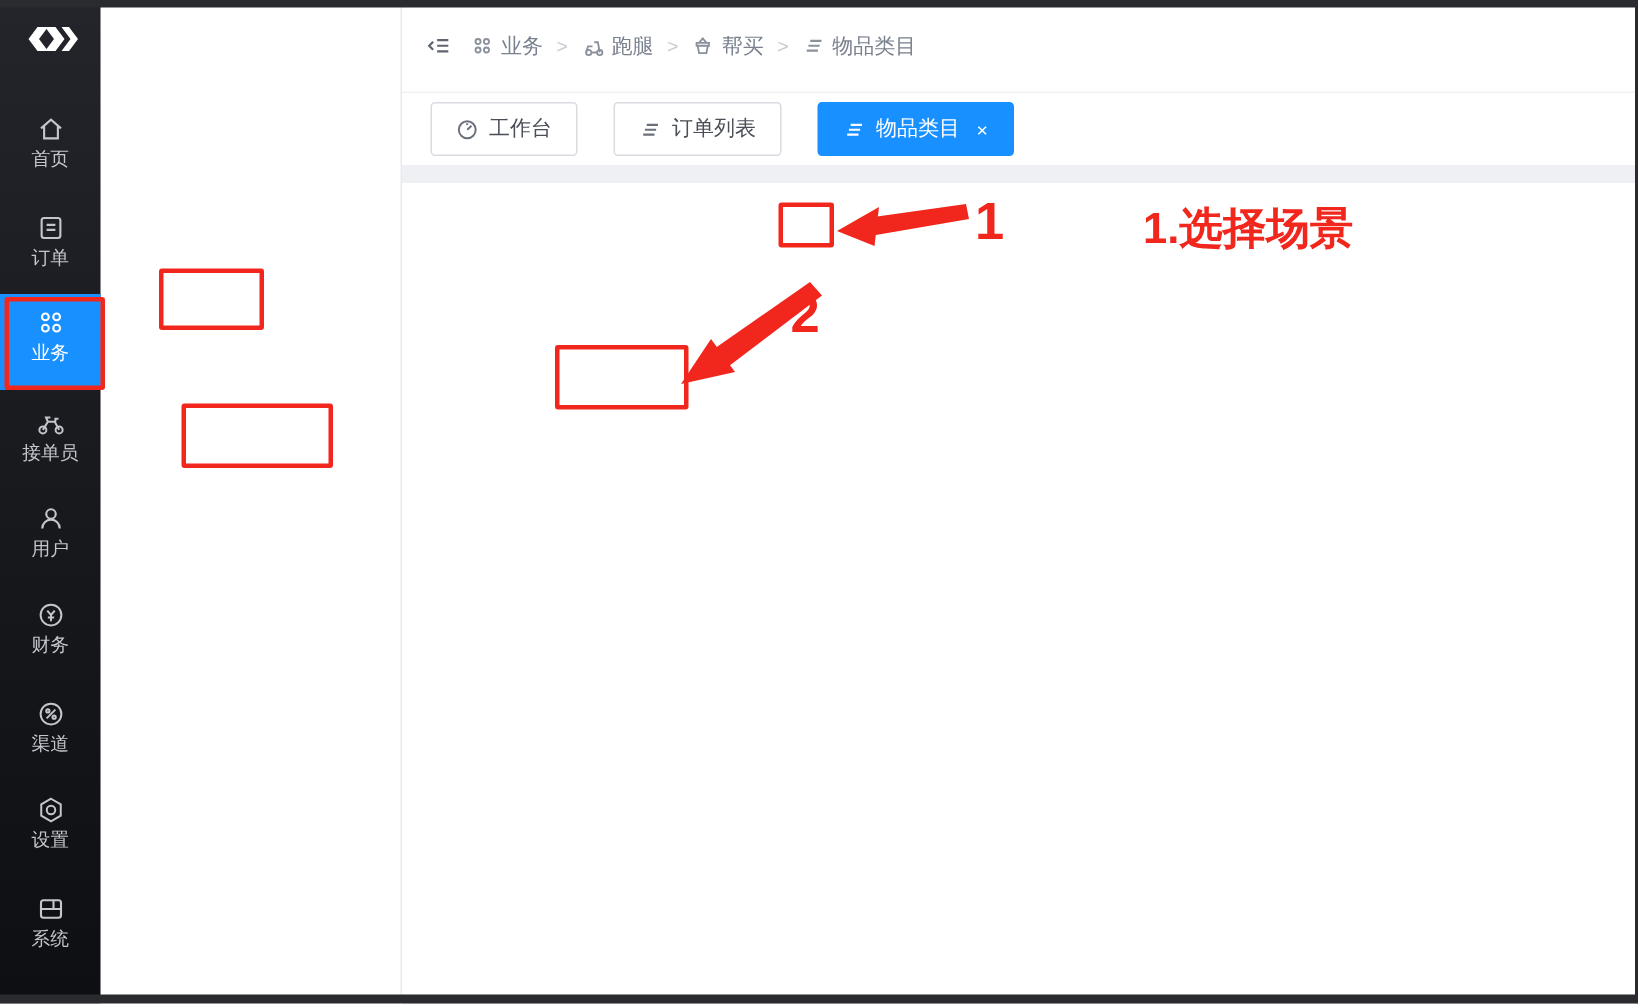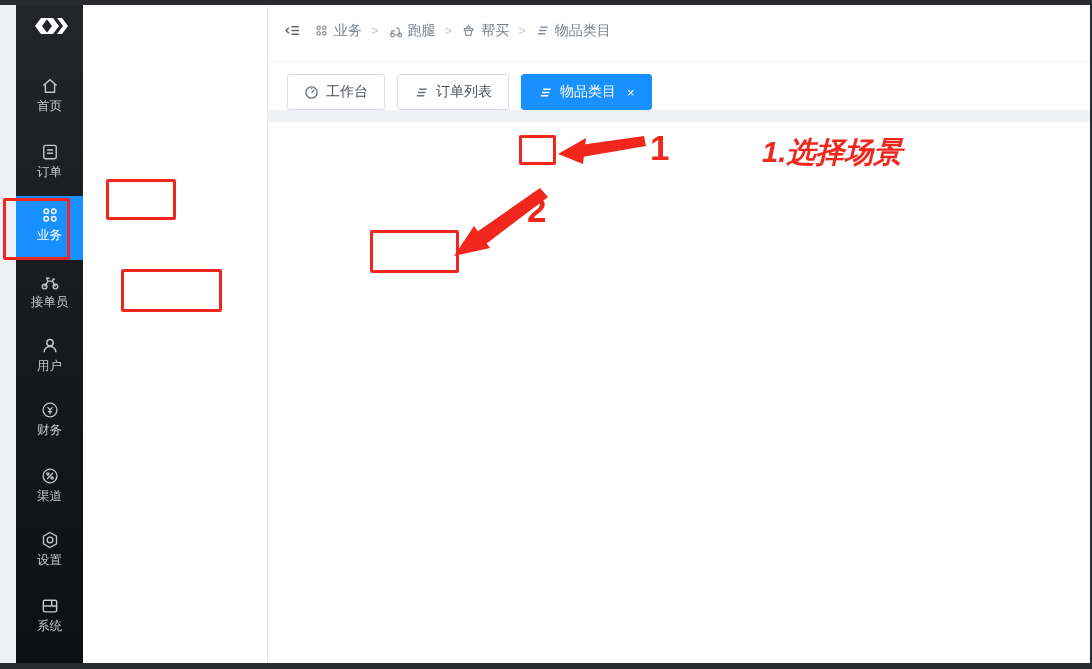--- a/index.html
+++ b/index.html
@@ -7,21 +7,21 @@
   body { font-family:"Liberation Sans","DejaVu Sans",sans-serif; }
   .page { position:relative; width:1092px; height:669px; background:#eef0f4; overflow:hidden; }
   .abs { position:absolute; }
 
   
   .frame-top { left:0; top:0; width:1092px; height:5px; background:#2a2b2f; z-index:60; }
   .frame-bottom { left:0; top:663px; width:1092px; height:6px; background:#2a2b2f; z-index:60; }
   .frame-right { left:1090px; top:0; width:2px; height:669px; background:#2a2b2f; z-index:60; }
 
   
-  .rail { left:16px; top:0; width:67px; height:669px; background:linear-gradient(180deg,#24252b 0%,#17181c 55%,#0e0f12 100%); z-index:5; }
+  .rail { left:0; top:0; width:67px; height:669px; background:linear-gradient(180deg,#24252b 0%,#17181c 55%,#0e0f12 100%); z-index:5; }
   .rail-logo { left:0; top:14px; width:67px; text-align:center; }
   .rail-item { left:0; width:67px; text-align:center; color:#c3c6cd; font-size:12.5px; line-height:1.5; cursor:pointer; }
   .rail-item svg { display:block; margin:0 auto 1px auto; }
   .rail-item.active { background:#1890ff; color:#fff; padding-top:9px; }
 
   
   .sidebar { left:67px; top:0; width:201px; height:669px; background:#fff; border-right:1px solid #e7e9ee; z-index:4; }
   .sb-title { left:67px; top:20px; width:201px; text-align:center; font-size:17px; color:#5a6175; letter-spacing:1px; }
   .sb-sub { left:67px; top:51px; width:201px; display:flex; align-items:center; color:#5f6672; font-size:12.5px; }
   .sb-sub .line { flex:1; height:1px; background:#e8eaee; }
@@ -35,21 +35,21 @@
   .menu-item.active { height:53px; background:#e9f4ff; color:#2d8cf0; }
   .mi-icon { color:#9aa0ab; display:flex; }
   .menu-item.active .mi-icon { color:#2d8cf0; }
 
   
   .crumbbar { left:268px; top:0; width:824px; height:62px; background:#fff; border-bottom:1px solid #f0f1f4; display:flex; align-items:center; padding-left:16px; gap:9px; z-index:3; }
   .crumb { display:flex; align-items:center; gap:5px; color:#79808e; font-size:14px; cursor:pointer; }
   .crumb-sep { color:#c6cad2; font-size:13px; }
   .collapse { color:#5f6670; display:flex; cursor:pointer; margin-right:4px; }
 
-  .tabbar { left:268px; top:62px; width:824px; height:48px; background:#fff; display:flex; align-items:flex-end; padding:6px 0 0 19px; gap:12px; z-index:3; }
+  .tabbar { left:268px; top:62px; width:824px; height:48px; background:#fff; display:flex; align-items:flex-start; padding:6px 0 0 19px; gap:24px; z-index:3; }
   .tab { height:36px; display:flex; align-items:center; gap:7px; border:1px solid #d9dce1; border-radius:3px; background:#fff; padding:0 16px; font-size:14px; color:#4a4f57; cursor:pointer; }
   .tab .ticon { color:#6a707a; display:flex; }
   .tab.active { background:#1890ff; border-color:#1890ff; color:#fff; }
   .tab.active .ticon { color:#fff; }
   .tab-close { font-size:13px; margin-left:4px; cursor:pointer; }
 
   .panel { left:268px; top:122px; width:824px; height:541px; background:#fff; z-index:2; }
 
   .fld-label { font-size:14px; color:#5c6168; line-height:30px; text-align:right; }
   .control { height:30px; border:1px solid #dcdfe6; border-radius:3px; background:#fff; font-size:13.5px; color:#3c4148; padding:0 26px 0 12px; width:100%; font-family:inherit; }
@@ -75,21 +75,21 @@
   .checkbox { width:14px; height:14px; border:1px solid #dcdfe6; border-radius:2px; background:#fff; cursor:pointer; }
 
   
   .pg-total { font-size:13px; color:#5a5e66; line-height:30px; }
   .pg-size { width:97px; height:30px; border:1px solid #dcdfe6; border-radius:3px; font-size:13px; color:#5c6066; display:flex; align-items:center; justify-content:center; gap:8px; background:#fff; cursor:pointer; }
   .pg-prev { width:34px; height:30px; background:#f4f4f5; border-radius:3px; color:#b8bcc4; font-size:13px; display:flex; align-items:center; justify-content:center; cursor:pointer; }
 
   
   .redbox { border:3px solid #f1261d; border-radius:2px; z-index:50; pointer-events:none; }
   .red-num { color:#f1261d; font-size:35px; font-weight:bold; z-index:50; pointer-events:none; line-height:1; }
-  .red-note { color:#f1261d; font-size:29px; font-weight:bold; z-index:50; pointer-events:none; white-space:nowrap;font-style:italic; }
+  .red-note { color:#f1261d; font-size:29px; font-weight:bold; z-index:50; pointer-events:none; white-space:nowrap; }
   .red-arrow { z-index:51; pointer-events:none; }
 </style>
 </head>
 <body>
 
 <div class="page">
 
   <div class="abs rail">
     <div class="abs rail-logo">
       <svg width="36" height="24" viewBox="0 0 36 24" fill="#fff">

